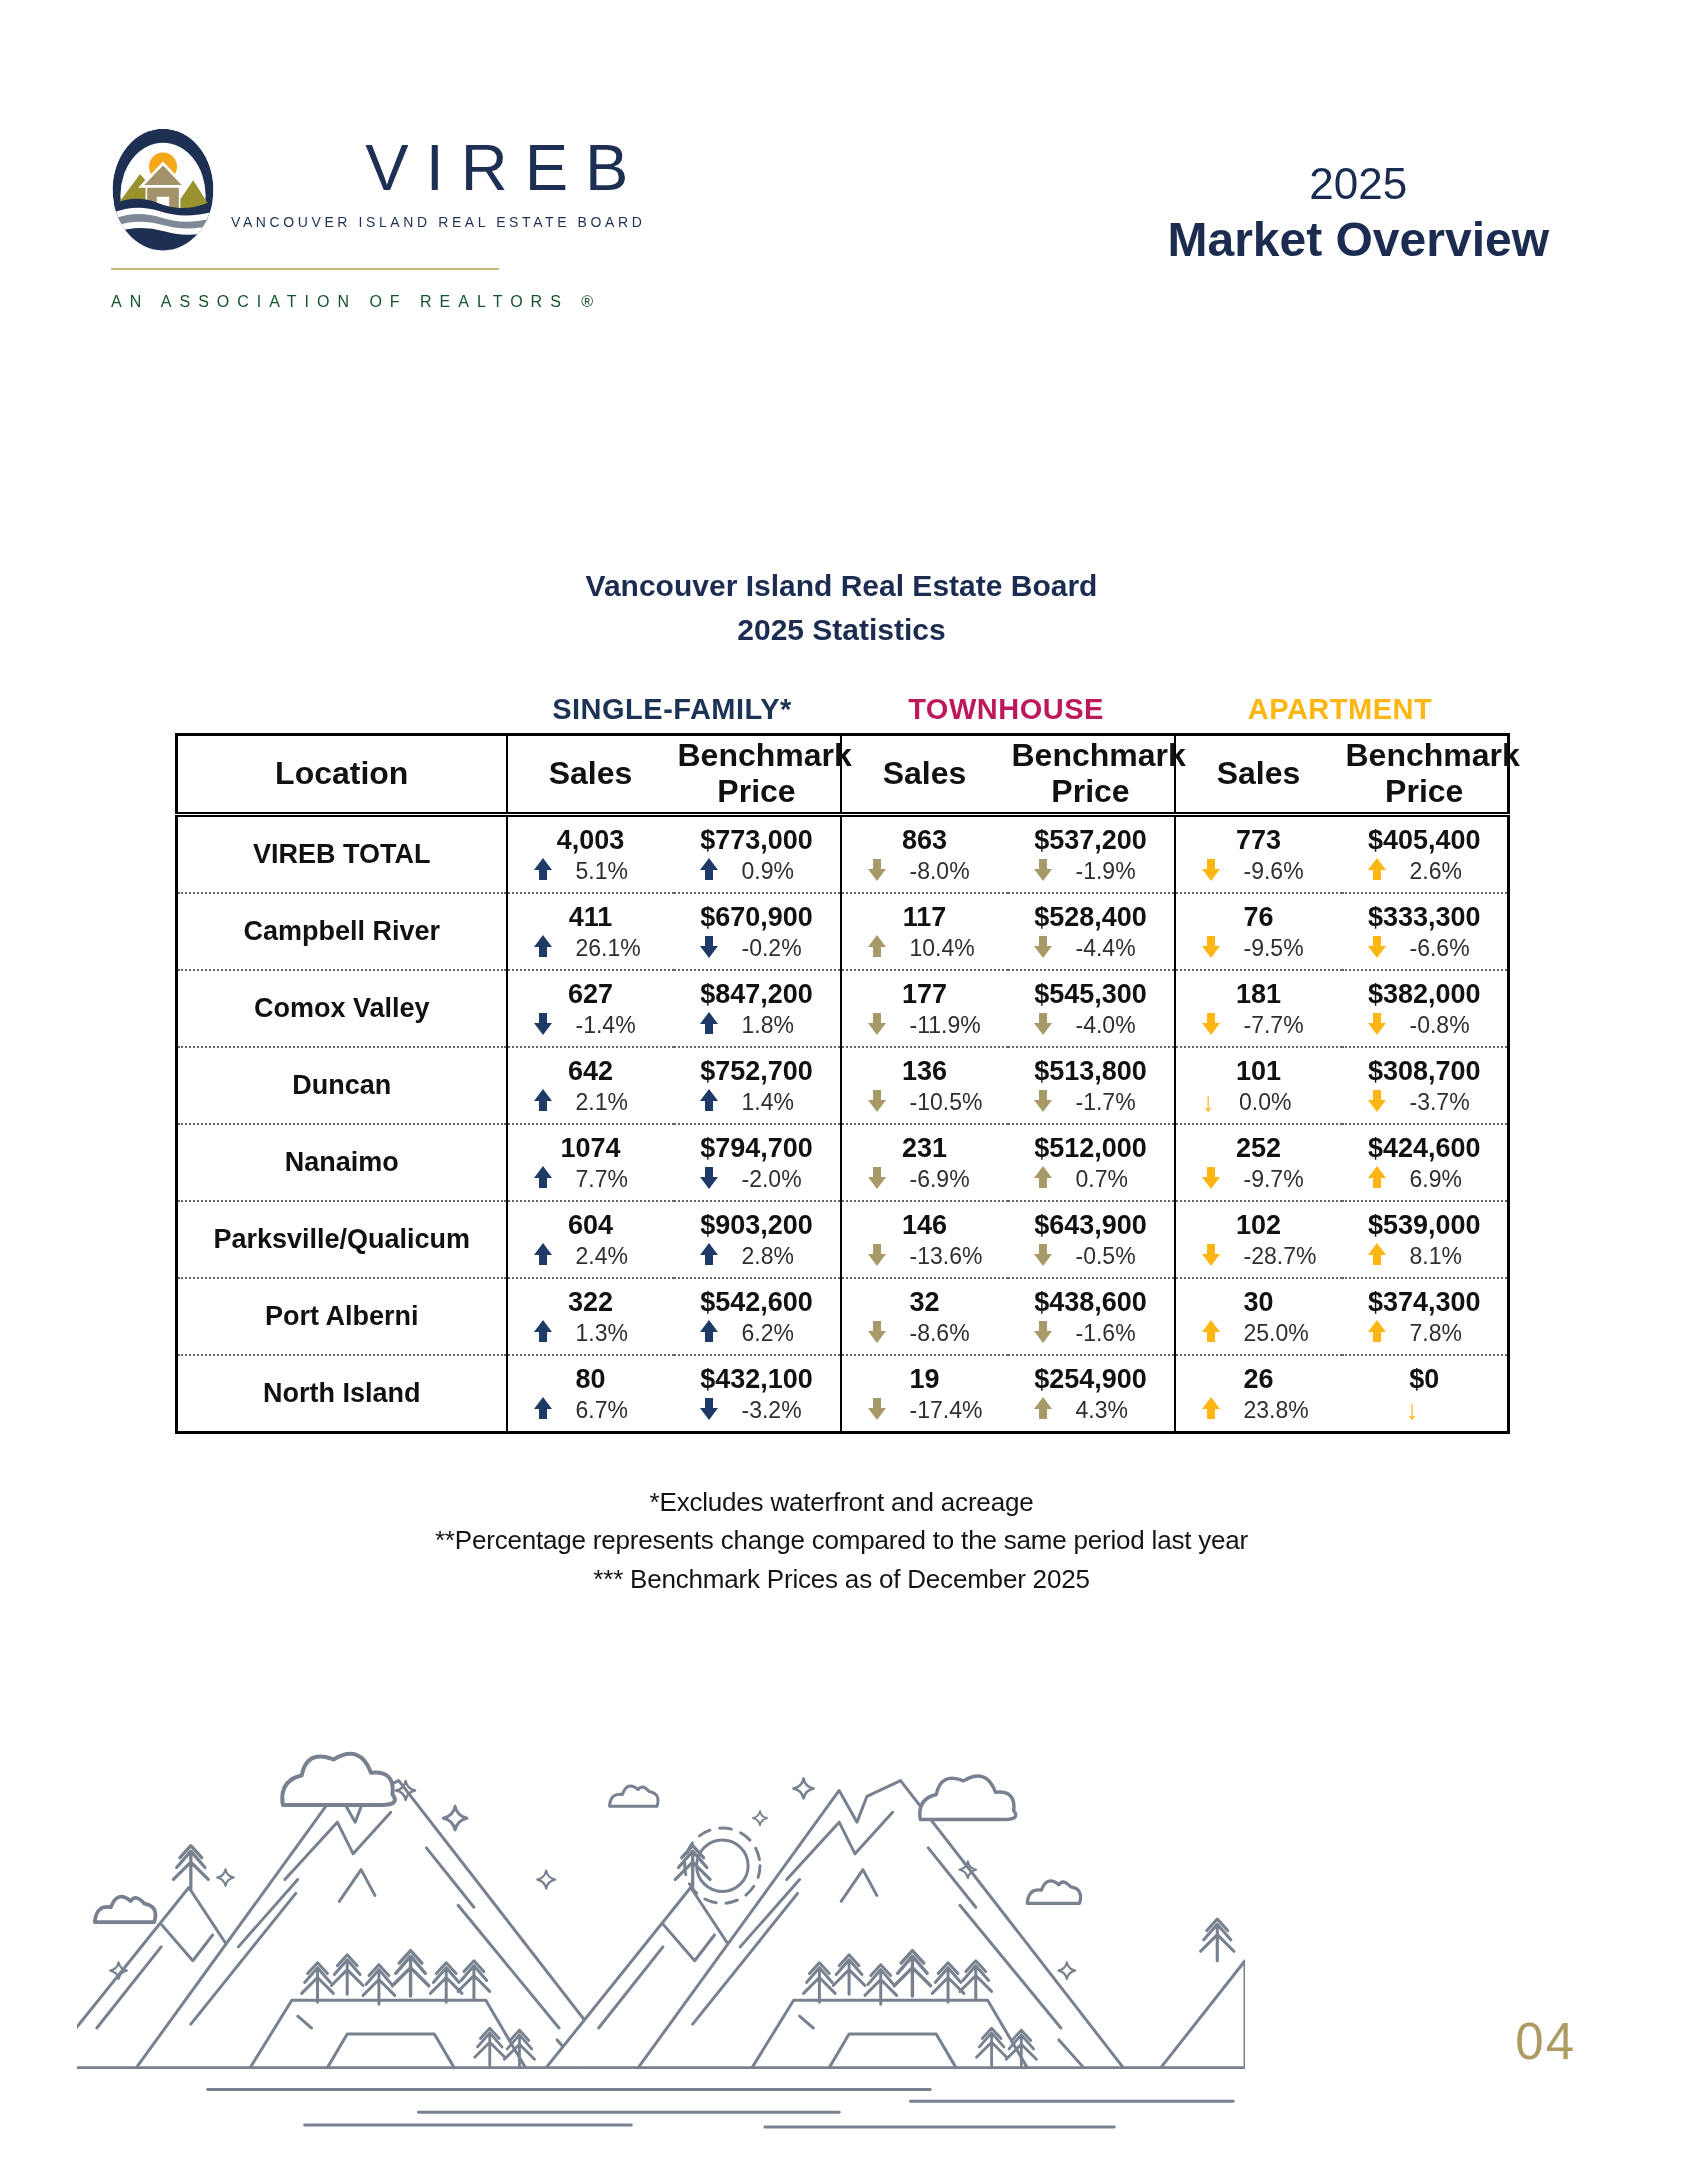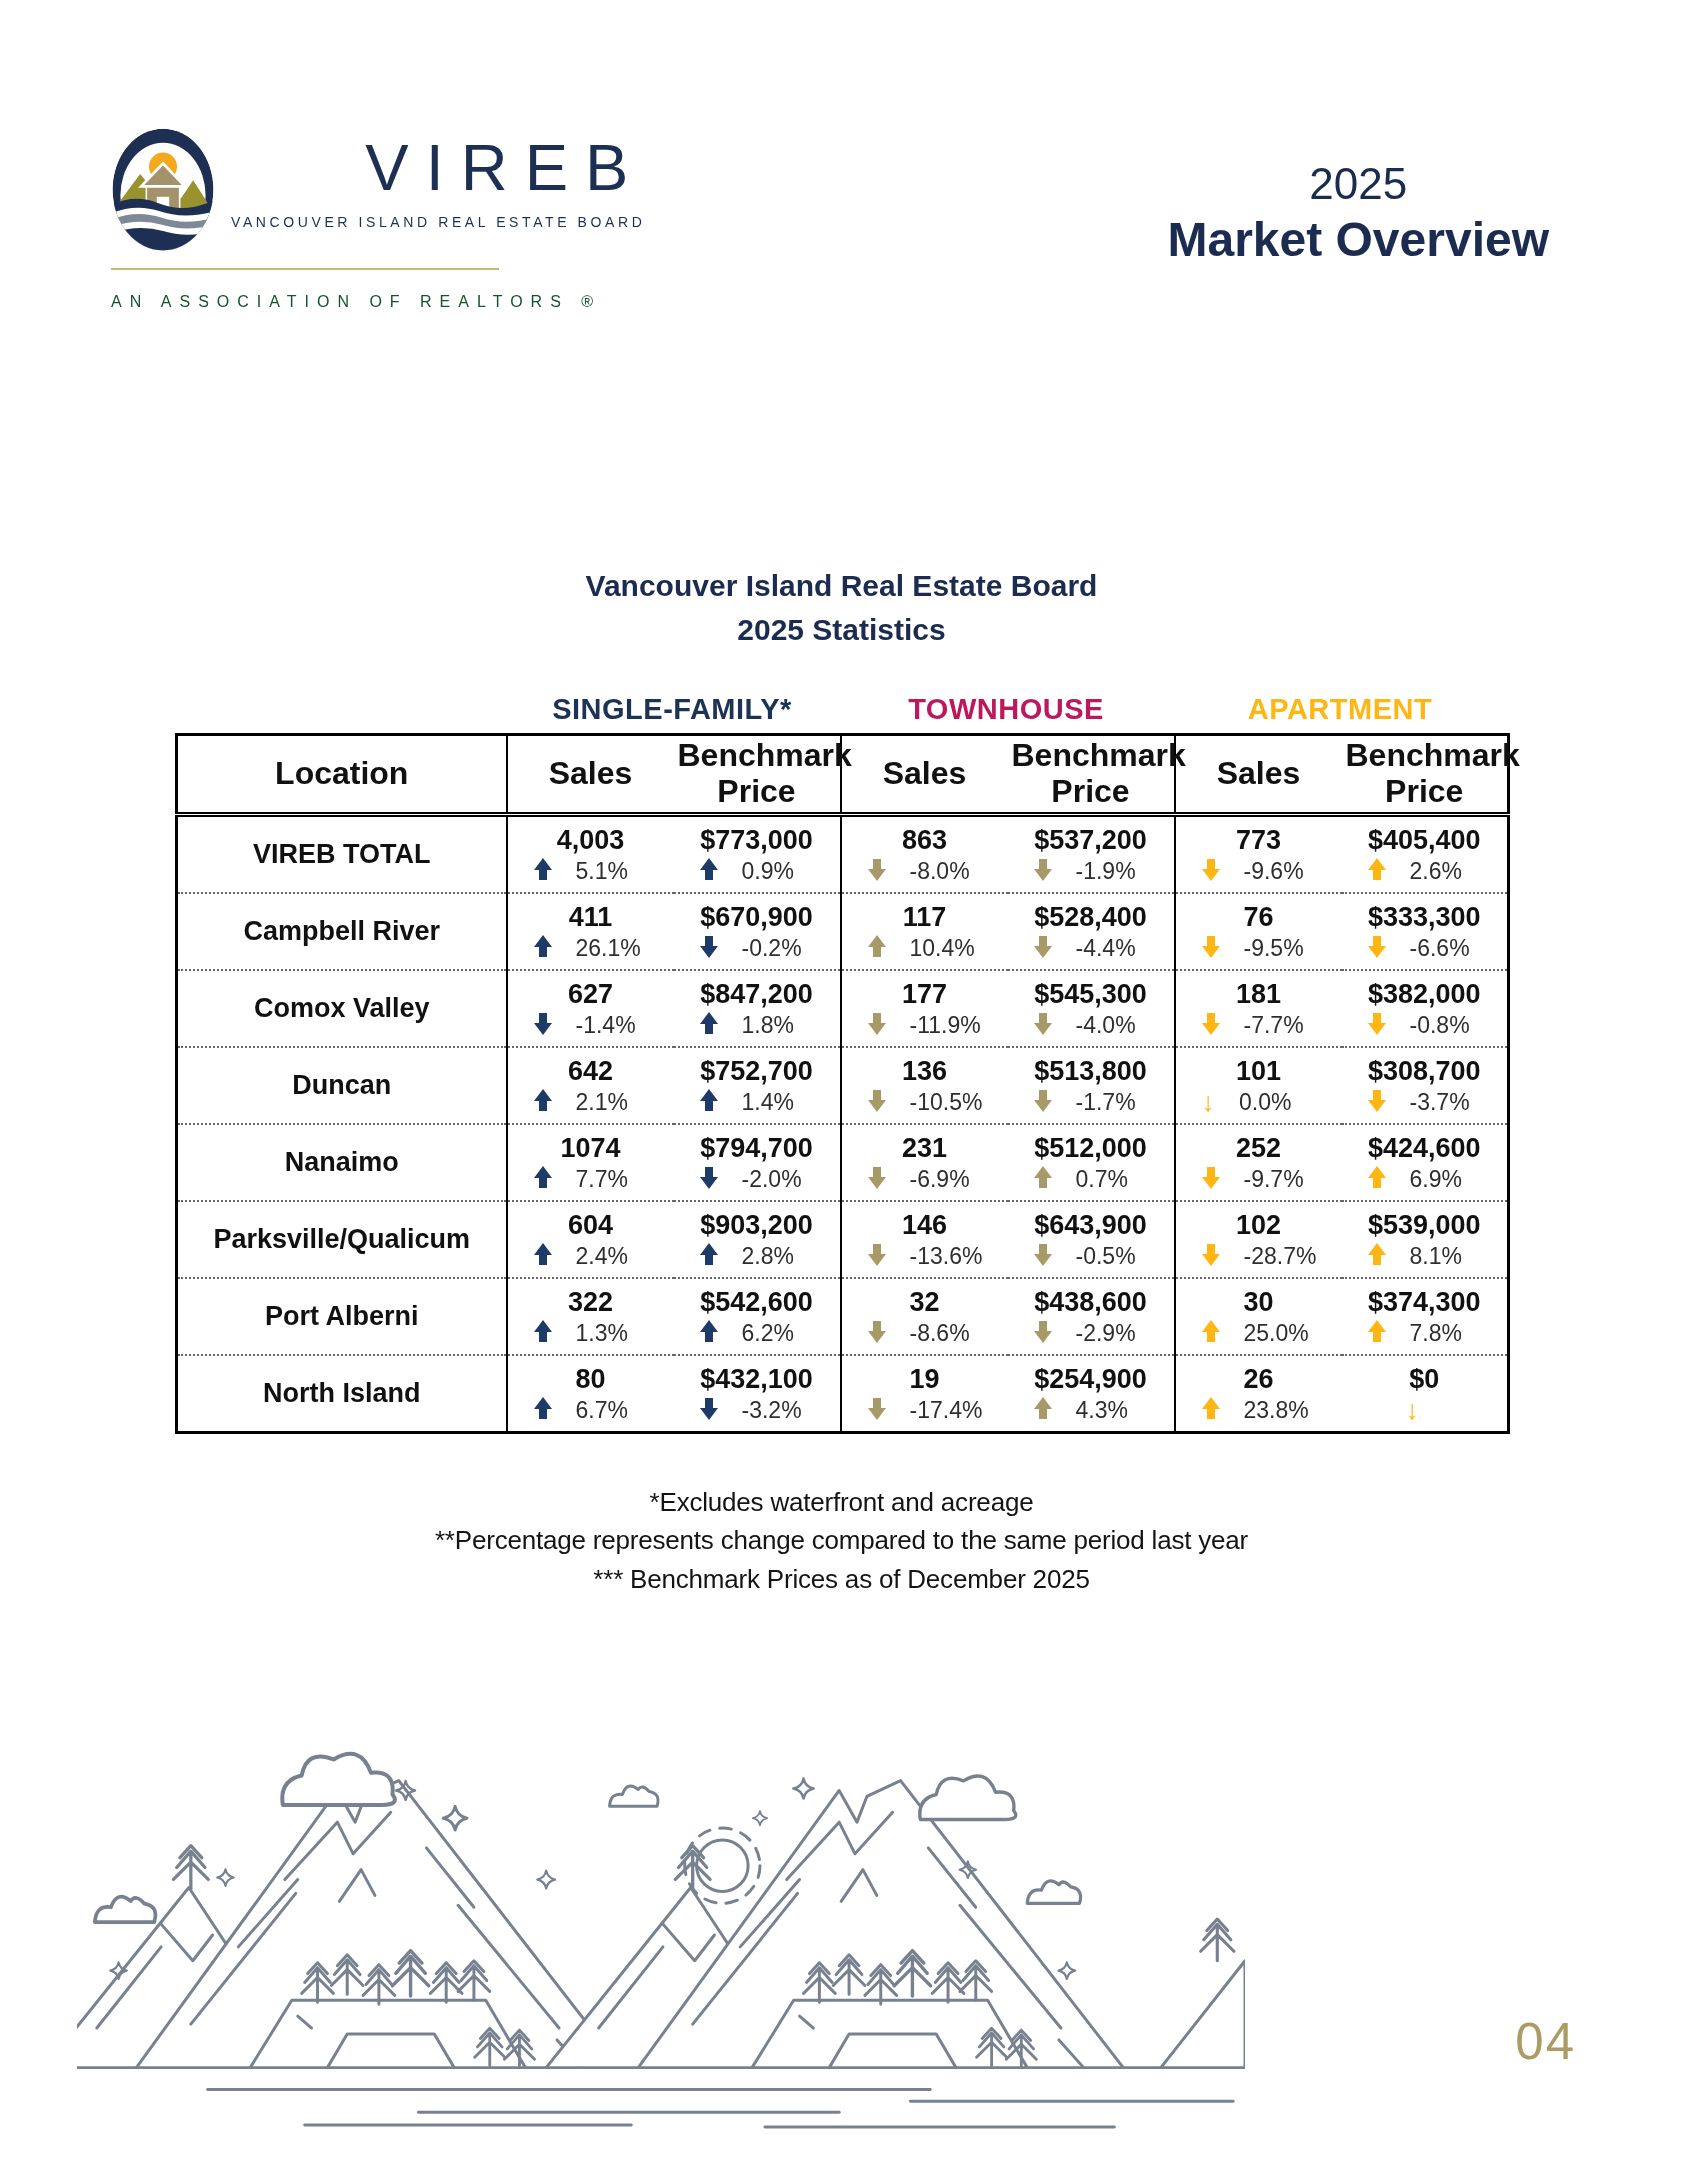--- a/index.html
+++ b/index.html
@@ -431,21 +431,21 @@
         <div class="val">32</div>
         <div class="chg">
           <span class="arrow solid down" style="color: rgb(168, 154, 104);"></span>
           <span class="chg-text">-8.6%</span>
         </div>
       </td>
       <td class="data">
         <div class="val">$438,600</div>
         <div class="chg">
           <span class="arrow solid down" style="color: rgb(168, 154, 104);"></span>
-          <span class="chg-text">-2.9%</span>
+          <span class="chg-text">-1.6%</span>
         </div>
       </td>
       <td class="data g-start">
         <div class="val">30</div>
         <div class="chg">
           <span class="arrow solid up" style="color: rgb(255, 182, 18);"></span>
           <span class="chg-text">25.0%</span>
         </div>
       </td>
       <td class="data">

